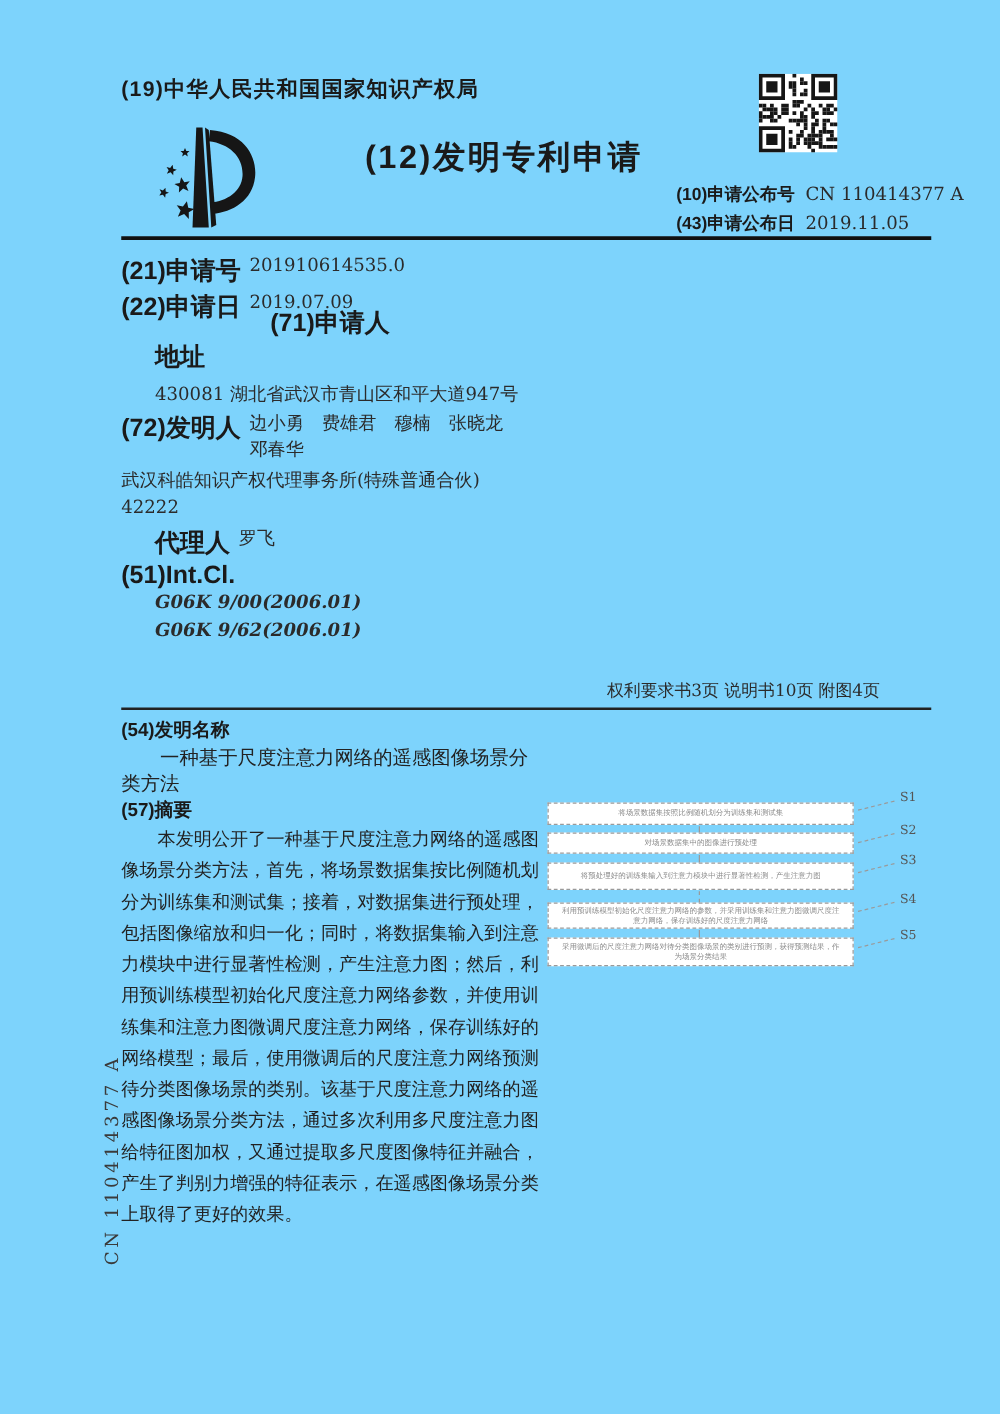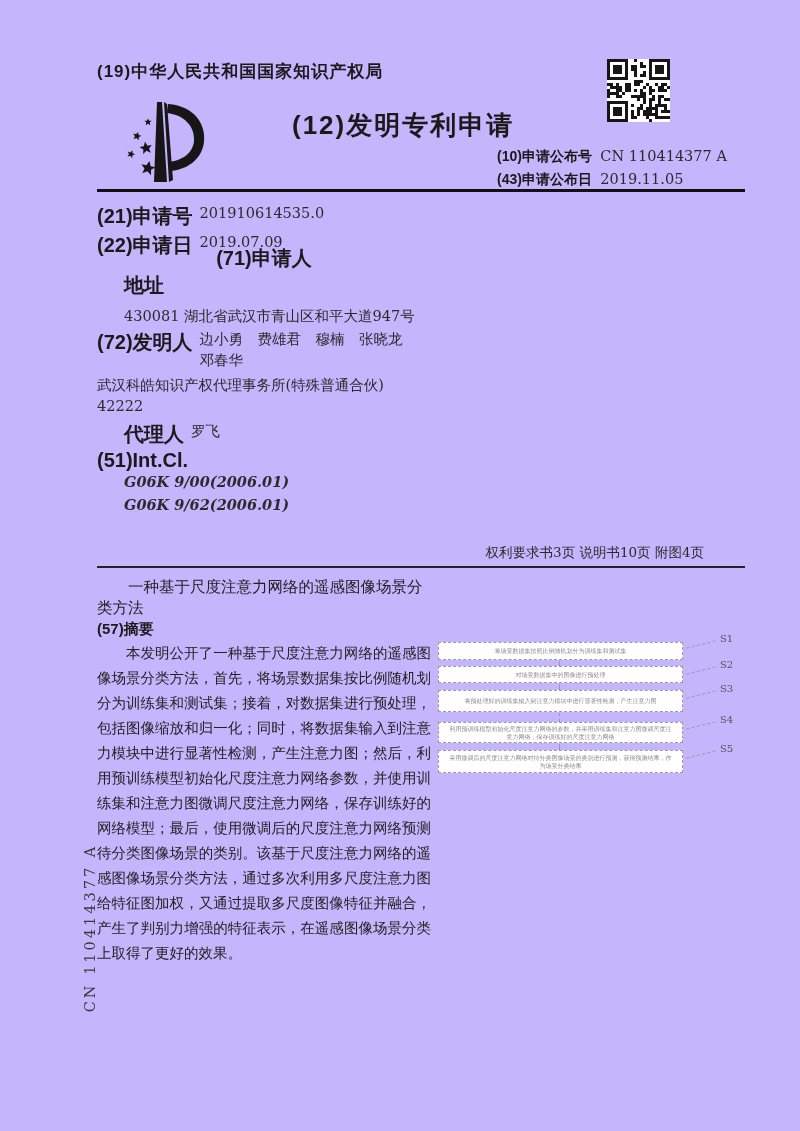--- a/index.html
+++ b/index.html
@@ -1,28 +1,28 @@
 <!DOCTYPE html>
 <html><head>
 <meta charset="utf-8">
 <style>
   html,body{margin:0;padding:0;background:#e8e8e8;}
   .page{
-    position:relative;width:800px;height:1131px;background:#c4b5fd;
+    position:relative;width:800px;height:1131px;background:#7dd3fc;
     margin:0 auto;overflow:hidden;
     font-family:"Liberation Sans",sans-serif;color:#1a1a1a;
   }
 
   
   .office{position:absolute;left:97px;top:60px;font-size:17px;font-weight:bold;letter-spacing:1px;}
   .logo{position:absolute;left:110px;top:96px;}
   .doc-type{position:absolute;left:292px;top:108px;font-size:26px;font-weight:bold;letter-spacing:2px;}
   .qr{position:absolute;left:607px;top:59px;}
   .pub-row{position:absolute;left:497px;white-space:nowrap;}
-  .pub-row .lbl{font-size:14px;font-weight:bold;}
+  .pub-row .lbl{font-size:14px;font-weight:bold;margin-left:44px;}
   .pub-row .val{font-family:"DejaVu Serif",serif;font-size:14.5px;color:#2b2b2b;margin-left:4px;}
   .pub-no{top:147px;}
   .pub-date{top:170px;}
   .rule1{position:absolute;left:97px;top:189px;width:648px;height:3px;background:#111;}
   .rule2{position:absolute;left:97px;top:566px;width:648px;height:2px;background:#222;}
 
   
   .biblio{position:absolute;left:97px;top:200px;width:334px;}
   .brow{position:absolute;left:0;display:flex;gap:7px;width:334px;}
   .brow .lbl{font-size:20px;font-weight:bold;white-space:nowrap;}
@@ -274,20 +274,21 @@
     </div>
     <div class="brow ripc2 indent italic">
       <span class="val">G06K 9/62(2006.01)</span>
     </div>
   </div>
 
   <div class="pages-line">权利要求书3页  说明书10页  附图4页</div>
   <div class="rule2"></div>
 
   <div class="left-col">
+    <div class="sec-h">(54)发明名称</div>
     <div class="inv-title">一种基于尺度注意力网络的遥感图像场景分类方法</div>
     <div class="sec-h">(57)摘要</div>
     <div class="abstract">本发明公开了一种基于尺度注意力网络的遥感图像场景分类方法，首先，将场景数据集按比例随机划分为训练集和测试集；接着，对数据集进行预处理，包括图像缩放和归一化；同时，将数据集输入到注意力模块中进行显著性检测，产生注意力图；然后，利用预训练模型初始化尺度注意力网络参数，并使用训练集和注意力图微调尺度注意力网络，保存训练好的网络模型；最后，使用微调后的尺度注意力网络预测待分类图像场景的类别。该基于尺度注意力网络的遥感图像场景分类方法，通过多次利用多尺度注意力图给特征图加权，又通过提取多尺度图像特征并融合，产生了判别力增强的特征表示，在遥感图像场景分类上取得了更好的效果。</div>
   </div>
 
   <div class="flow">
     <div class="fbox fb1">将场景数据集按照比例随机划分为训练集和测试集</div>
     <div class="fbox fb2">对场景数据集中的图像进行预处理</div>
     <div class="fbox fb3">将预处理好的训练集输入到注意力模块中进行显著性检测，产生注意力图</div>
     <div class="fbox fb4">利用预训练模型初始化尺度注意力网络的参数，并采用训练集和注意力图微调尺度注意力网络，保存训练好的尺度注意力网络</div>

